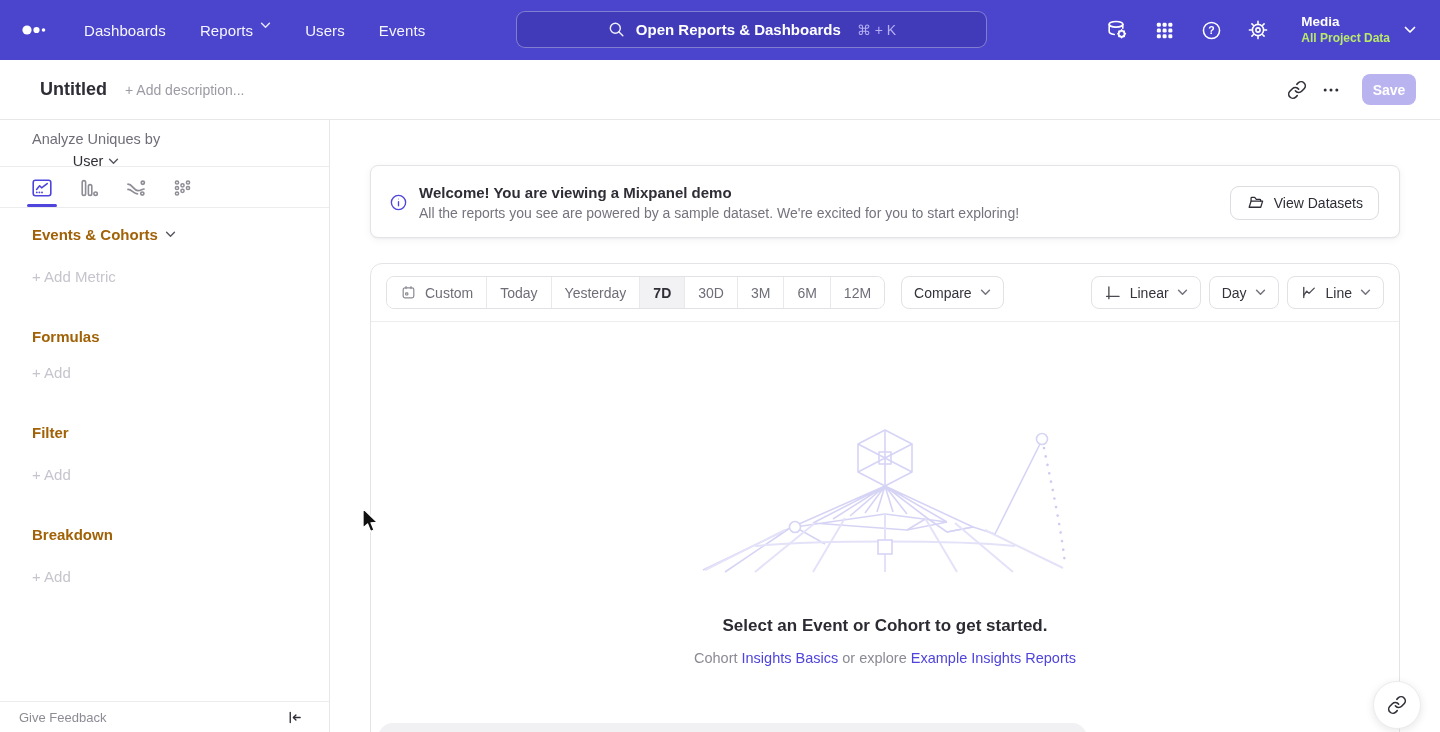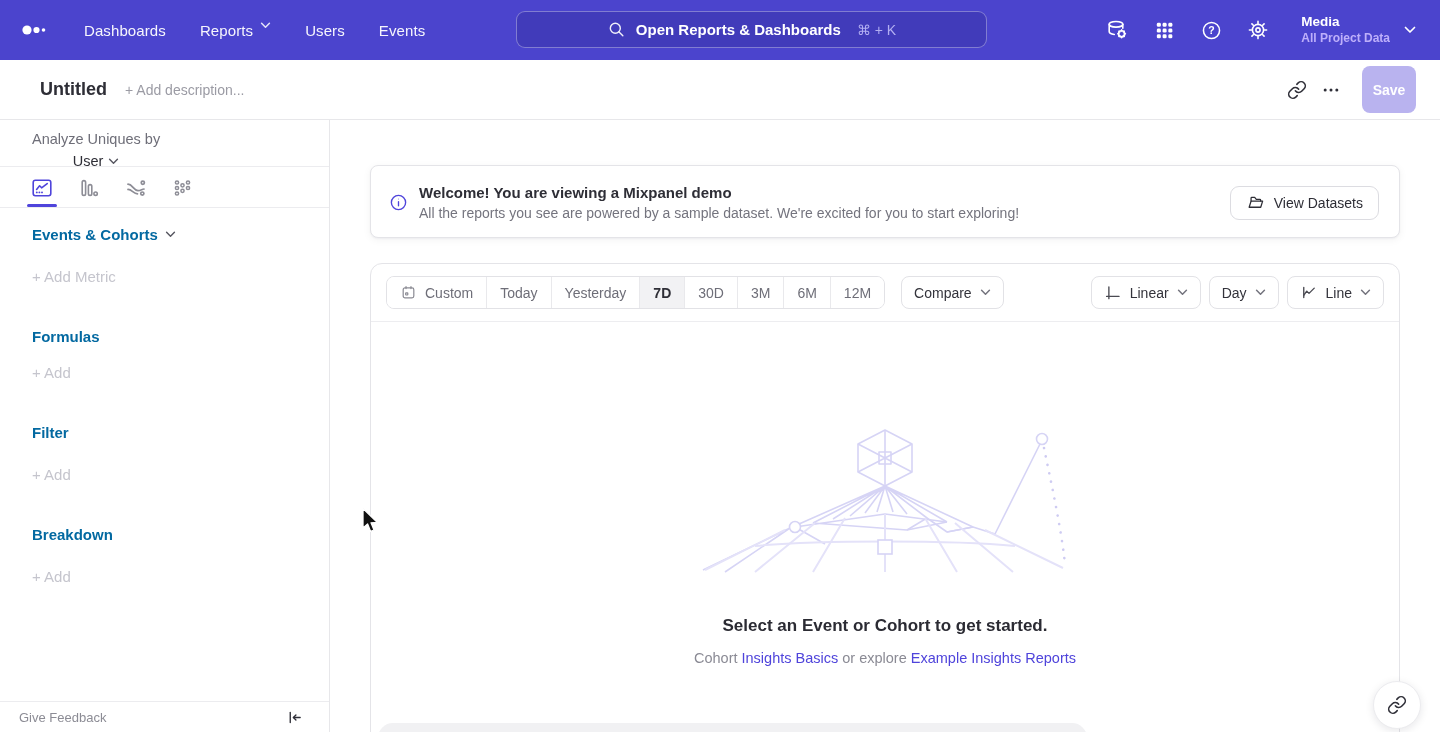--- a/index.html
+++ b/index.html
@@ -16,40 +16,40 @@
   .searchbar { position:absolute; left:516px; top:11px; width:471px; height:37px; border-radius:9px;
     background:rgba(20,14,90,.16); border:1px solid rgba(255,255,255,.34);
     display:flex; align-items:center; justify-content:center; gap:10px; cursor:pointer; }
   .searchbar .q { color:#fff; font-size:15px; font-weight:600; }
   .searchbar .shortcut { color:#b3aff2; font-size:14px; font-weight:400; margin-left:6px; }
   .topnav-right { position:absolute; right:24px; top:0; height:60px; display:flex; align-items:center; gap:23px; }
   .tn-icon { width:24px; height:24px; display:flex; align-items:center; justify-content:center; cursor:pointer; }
   .project { display:flex; align-items:center; gap:14px; margin-left:8px; cursor:pointer; }
   .project .names { display:flex; flex-direction:column; line-height:17px; }
   .project .p-name { color:#fff; font-size:13.5px; font-weight:700; }
-  .project .p-scope { color:#c4b5fd; font-size:12px; font-weight:600; opacity:.95; }
+  .project .p-scope { color:#bef264; font-size:12px; font-weight:600; opacity:.95; }
 
   
   .header2 { position:absolute; top:60px; left:0; right:0; height:60px; background:#fff; border-bottom:1px solid #e7e7ea;
     display:flex; align-items:center; padding:0 24px 0 40px; }
   .report-title { font-size:18px; font-weight:600; color:#2e2e36; cursor:text; }
   .report-desc { margin-left:18px; font-size:14px; color:#9b9ba4; cursor:text; }
   .header2 .spacer { flex:1; }
   .h-icon { width:34px; height:34px; display:flex; align-items:center; justify-content:center; border-radius:8px; cursor:pointer; color:#2f2f38; }
-  .save-btn { margin-left:14px; width:54px; height:47px; border:none; border-radius:8px; background:var(--save,#b9b3ef); color:#fff; font-size:14px; font-weight:600; font-family:inherit; cursor:default; }
+  .save-btn { margin-left:14px; width:54px; height:31px; border:none; border-radius:8px; background:var(--save,#b9b3ef); color:#fff; font-size:14px; font-weight:600; font-family:inherit; cursor:default; }
 
   
   .sidebar { position:absolute; top:120px; left:0; width:330px; bottom:0; background:#fff; border-right:1px solid #e7e7ea; }
   .analyze-row { position:absolute; top:11px; left:32px; height:24px; display:flex; align-items:center; font-size:14.5px; color:#6e6e78; gap:6px;flex-direction:column; }
   .analyze-val { color:#2e2e36; font-weight:500; display:flex; align-items:center; gap:5px; cursor:pointer; }
   .sb-divider { position:absolute; left:0; right:0; height:1px; background:#ececef; }
   .tabrow { position:absolute; top:52px; left:30px; display:flex; gap:23px; }
   .tab { width:24px; height:32px; display:flex; align-items:center; justify-content:center; cursor:pointer; }
   .tab-underline { position:absolute; top:84px; left:27px; width:30px; height:3px; border-radius:2px; background:var(--accent,#4f44db); }
-  .sb-label { position:absolute; left:32px; height:24px; display:flex; align-items:center; font-size:15px; font-weight:700; color:#0369a1; gap:7px; }
+  .sb-label { position:absolute; left:32px; height:24px; display:flex; align-items:center; font-size:15px; font-weight:700; color:#a16207; gap:7px; }
   .sb-add { position:absolute; left:32px; height:24px; display:flex; align-items:center; font-size:15px; font-weight:500; color:#c5c5cd; cursor:pointer; }
   .sb-footer { position:absolute; left:0; right:0; bottom:0; height:31px; border-top:1px solid #ececef; display:flex; align-items:center; justify-content:space-between; padding:0 26px 0 19px; }
   .feedback { font-size:13px; color:#8c8c95; cursor:pointer; }
   .collapse { cursor:pointer; color:#2f2f38; display:flex; }
 
   
   .main { position:absolute; top:120px; left:330px; right:0; bottom:0; background:#fff; overflow:hidden; }
 
   .banner { position:absolute; left:40px; right:40px; top:45px; height:73px; background:#fff; border:1px solid #e4e4e8; border-radius:8px;
     box-shadow:0 1px 2px rgba(18,18,40,.04), 0 2px 8px rgba(18,18,40,.05); display:flex; align-items:center; padding:2px 20px 0 18px; }

